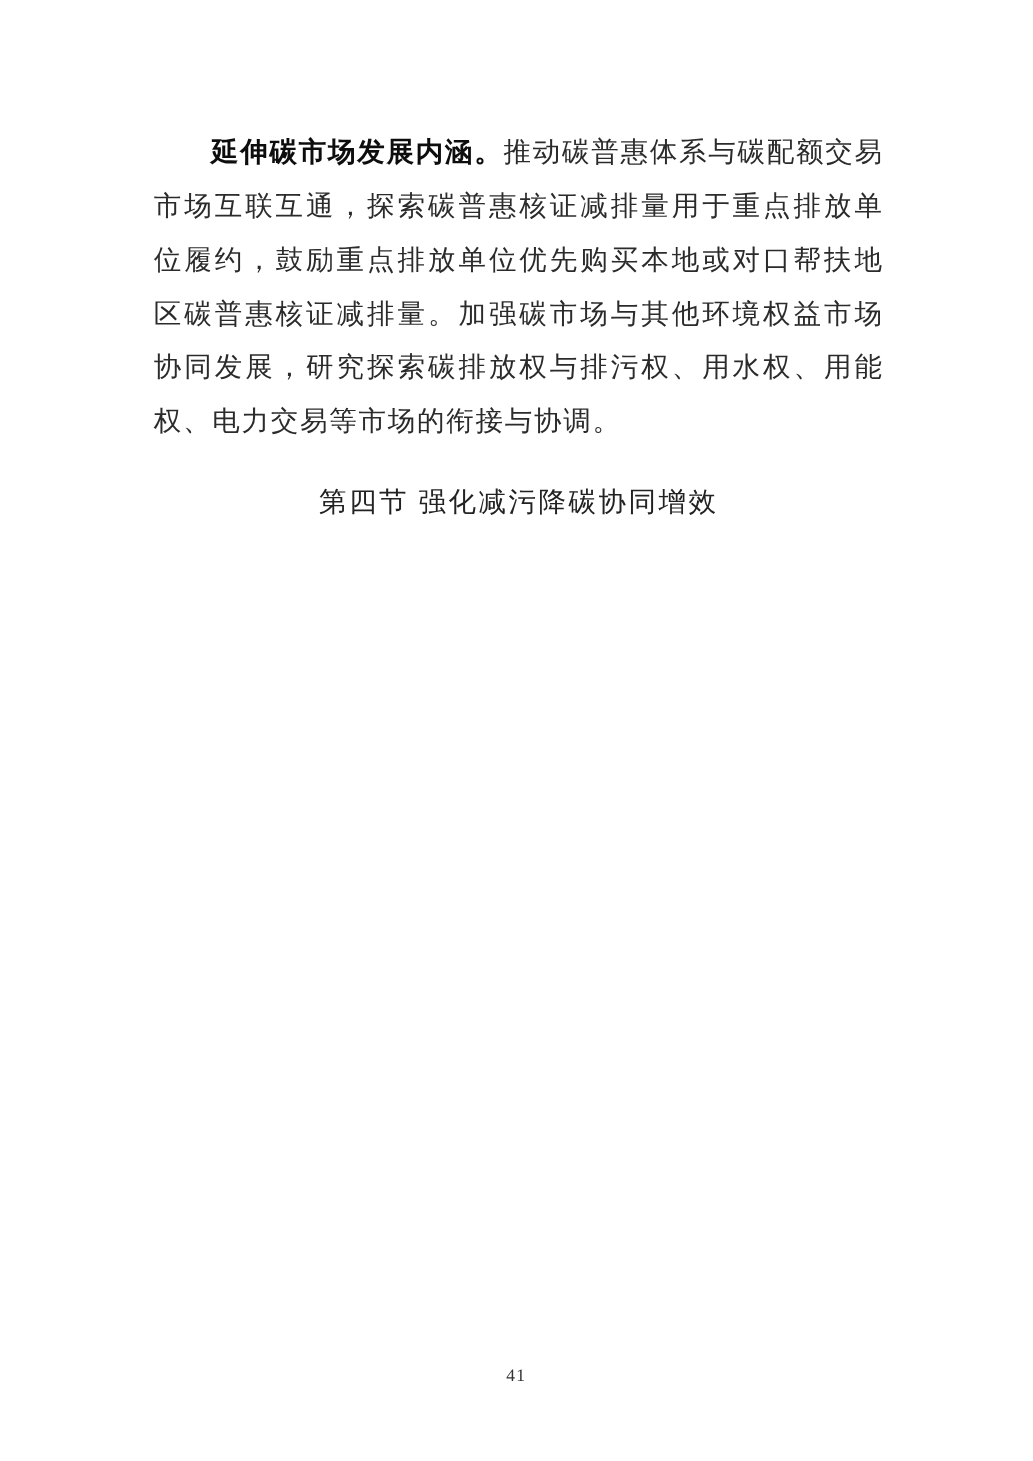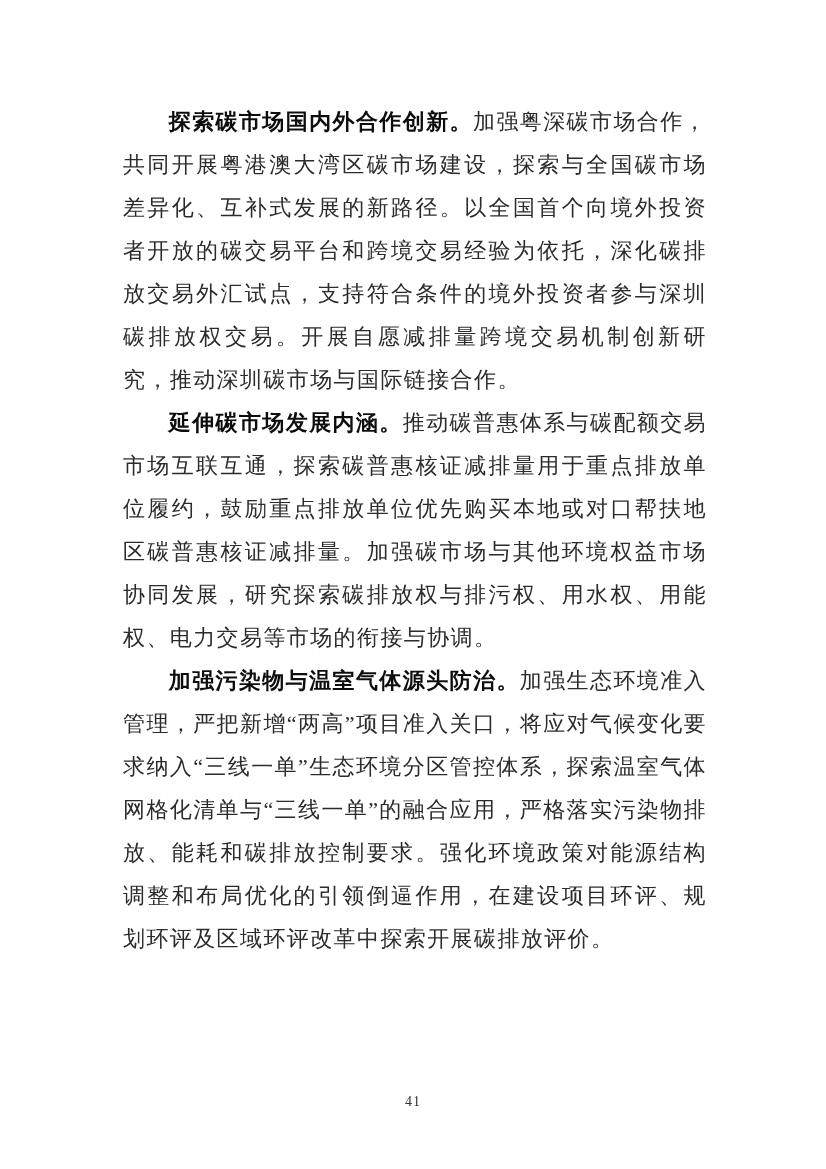--- a/index.html
+++ b/index.html
@@ -58,23 +58,22 @@
     letter-spacing: 1px;
     color: #333333;
   }
 </style>
 </head>
 <body>
 
 <div class="page">
   <div class="content">
 
-    <p class="para"><span class="lead">探索碳市场国内外合作创新。</span><span class="body-text">加强粤深碳市场合作，共同开展粤港澳大湾区碳市场建设，探索与全国碳市场差异化、互补式发展的新路径。以全国首个向境外投资者开放的碳交易平台和跨境交易经验为依托，深化碳排放交易外汇试点，支持符合条件的境外投资者参与深圳碳排放权交易。开展自愿减排量跨境交易机制创新研究，推动深圳碳市场与国际链接合作。</span></p>
 
     <p class="para"><span class="lead">延伸碳市场发展内涵。</span><span class="body-text">推动碳普惠体系与碳配额交易市场互联互通，探索碳普惠核证减排量用于重点排放单位履约，鼓励重点排放单位优先购买本地或对口帮扶地区碳普惠核证减排量。加强碳市场与其他环境权益市场协同发展，研究探索碳排放权与排污权、用水权、用能权、电力交易等市场的衔接与协调。</span></p>
 
+    <p class="para section-heading">第四节 强化减污降碳协同增效</p>
 
-    <p class="para"><span class="lead">加强污染物与温室气体源头防治。</span><span class="body-text">加强生态环境准入管理，严把新增“两高”项目准入关口，将应对气候变化要求纳入“三线一单”生态环境分区管控体系，探索温室气体网格化清单与“三线一单”的融合应用，严格落实污染物排放、能耗和碳排放控制要求。强化环境政策对能源结构调整和布局优化的引领倒逼作用，在建设项目环评、规划环评及区域环评改革中探索开展碳排放评价。</span></p>
 
   </div>
 
   <div class="page-number">41</div>
 </div>
 
 </body></html>

